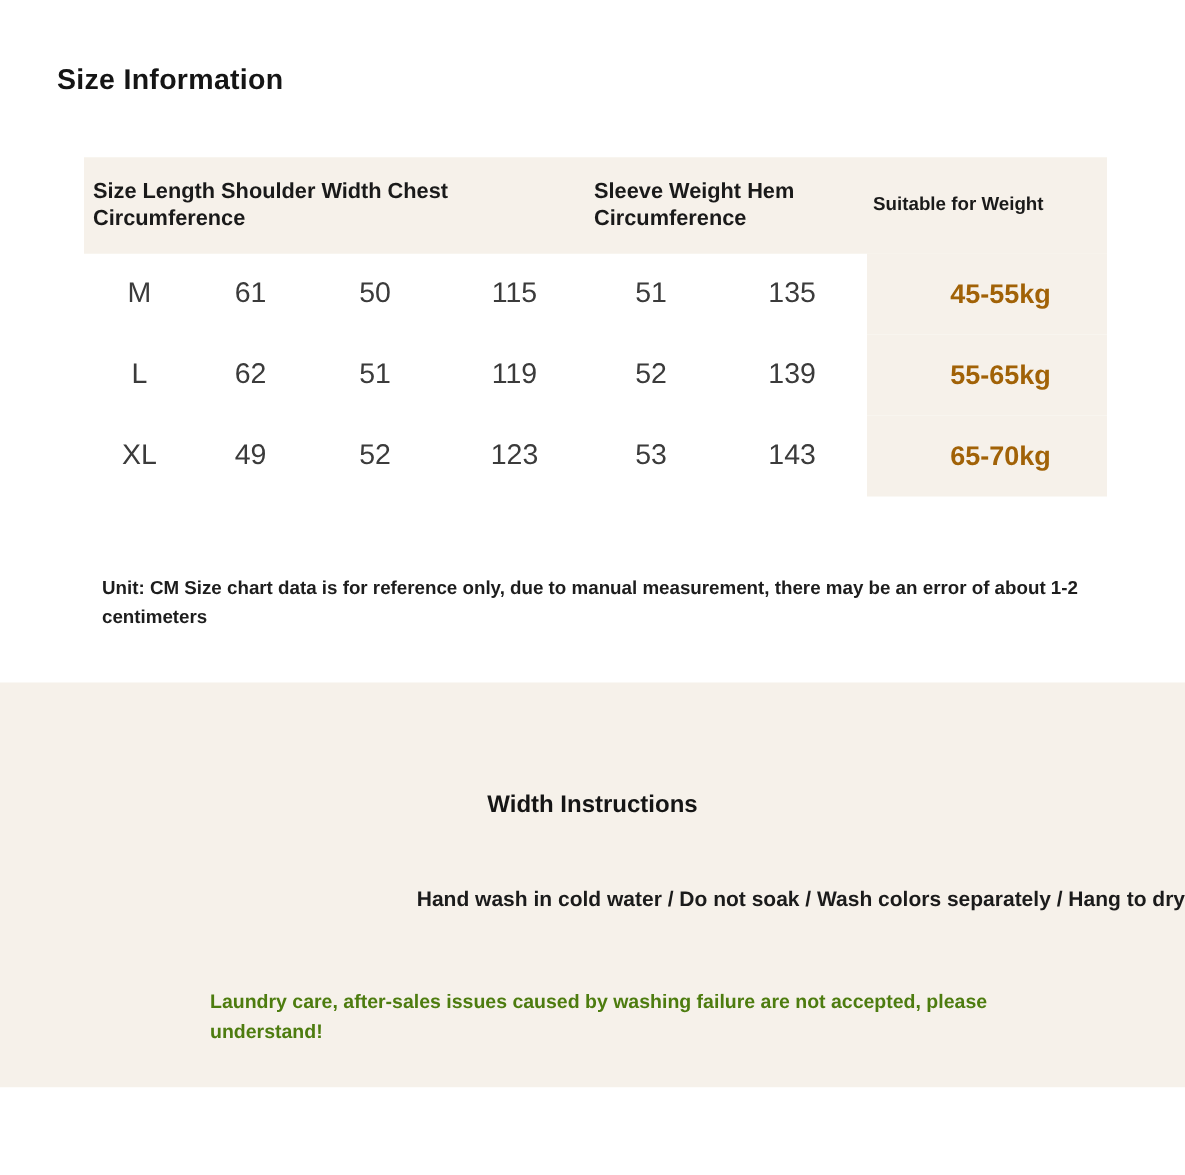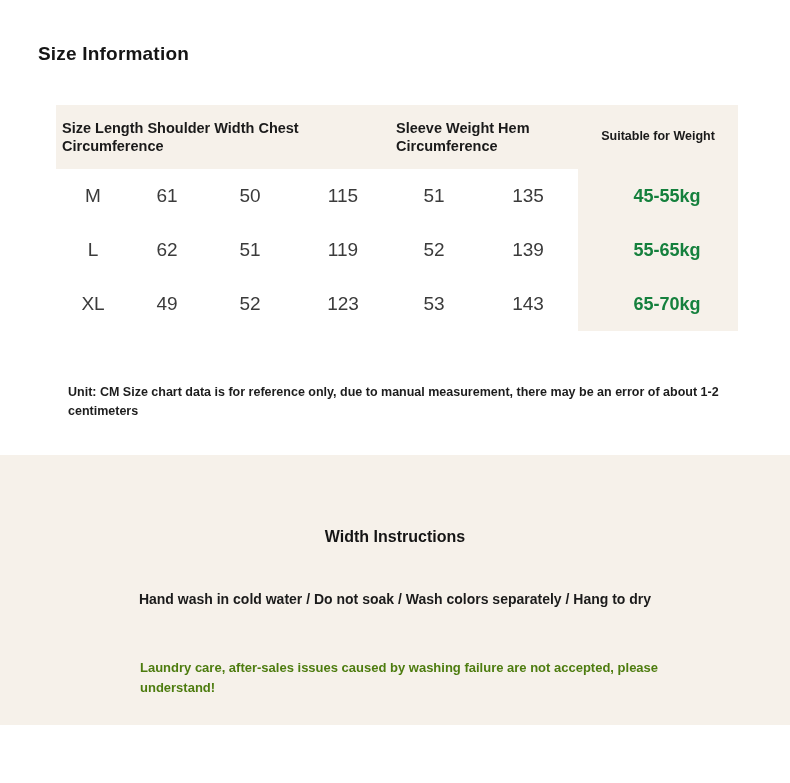--- a/index.html
+++ b/index.html
@@ -65,40 +65,39 @@
     font-weight: bold;
     color: #1a1a1a;
     text-align: left;
     padding: 14px 4px 14px 6px;
     vertical-align: middle;
     line-height: 1.25;
   }
 
   .size-table th.th-weight {
     font-size: 12.5px;
-    text-align: center;
     padding-left: 4px;
   }
 
   .size-table td {
     font-size: 19px;
     color: #3b3b3b;
     text-align: center;
     padding: 16px 2px;
     font-weight: normal;
   }
 
   .size-table td.col-size {
     font-size: 19px;
   }
 
   .size-table td.col-weight {
     font-size: 18px;
     font-weight: bold;
-    color: #15803d;
+    color: #a16207;
     background: #f6f1ea;
     padding-left: 20px;
   }
 
   
   .c-size   { width: 74px; }
   .c-len    { width: 74px; }
   .c-sh     { width: 92px; }
   .c-chest  { width: 94px; }
   .c-sleeve { width: 88px; }
@@ -135,21 +134,21 @@
     font-size: 16px;
     font-weight: bold;
     color: #151515;
   }
 
   .care-line {
     position: absolute;
     left: 0;
     top: 122px;
     width: 790px;
-    text-align: center;
+    text-align: right;
     font-size: 14px;
     font-weight: bold;
     color: #1b1b1b;
   }
 
   .care-small {
     position: absolute;
     left: 96px;
     top: 185px;
     width: 610px;

